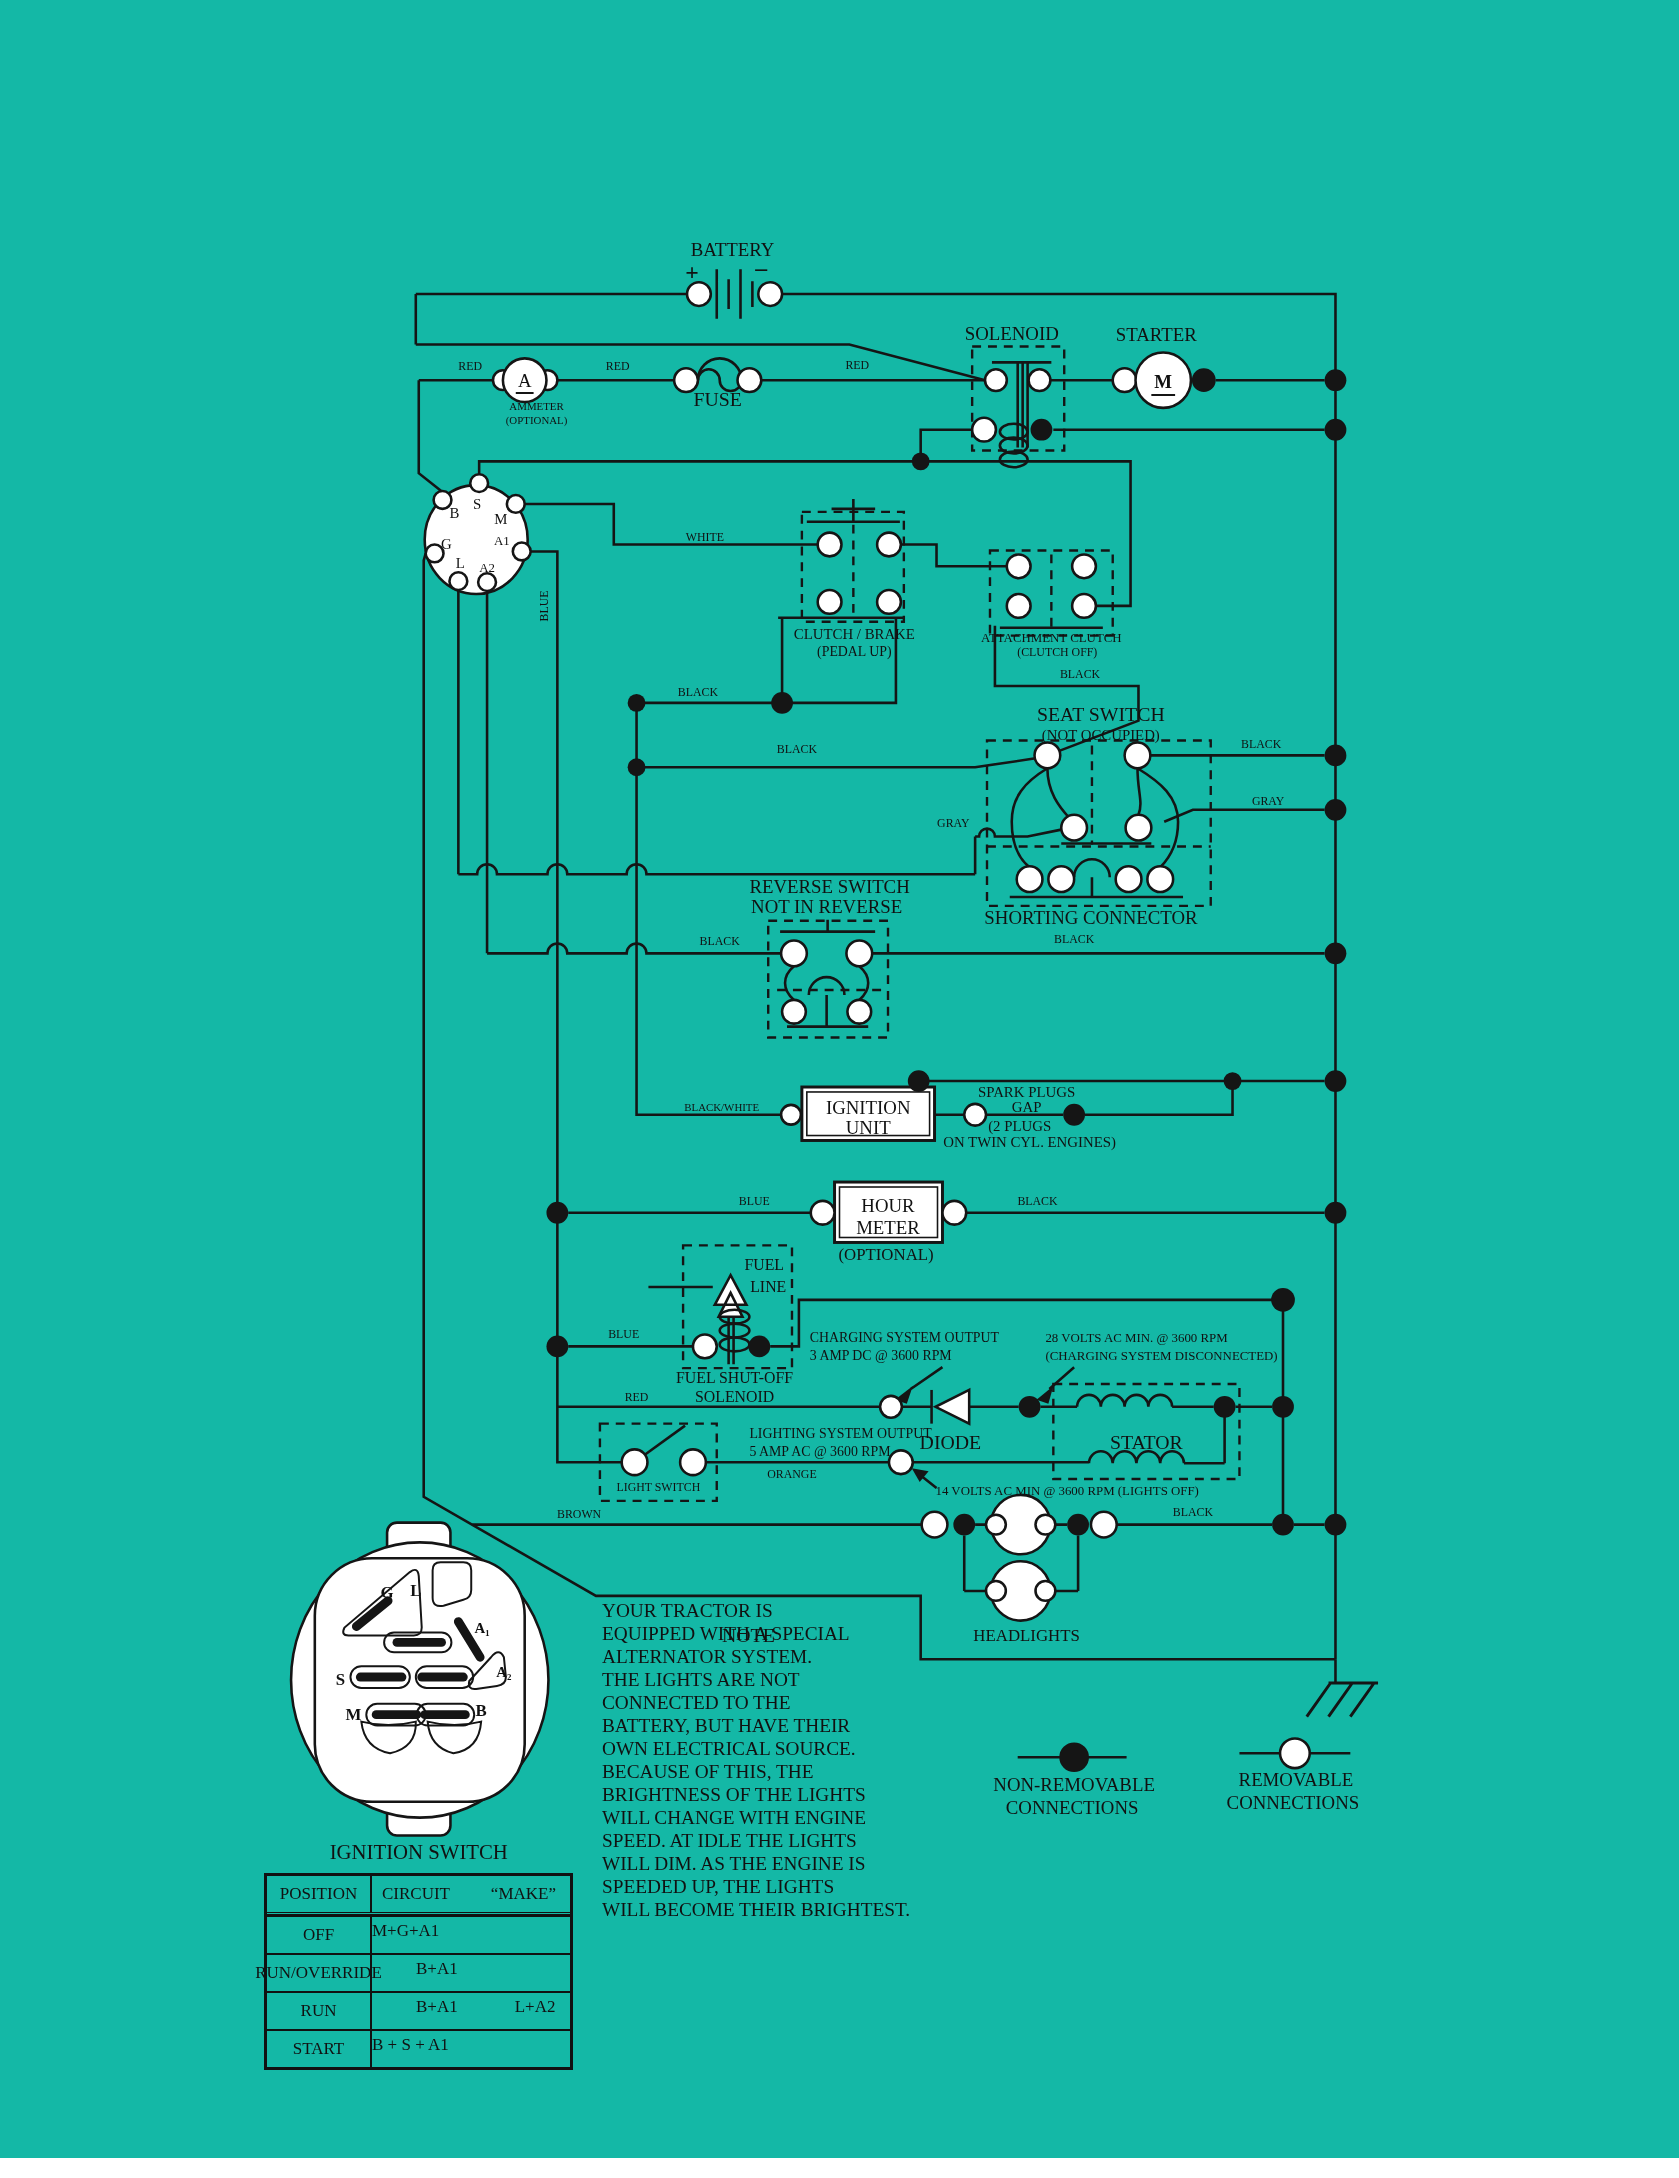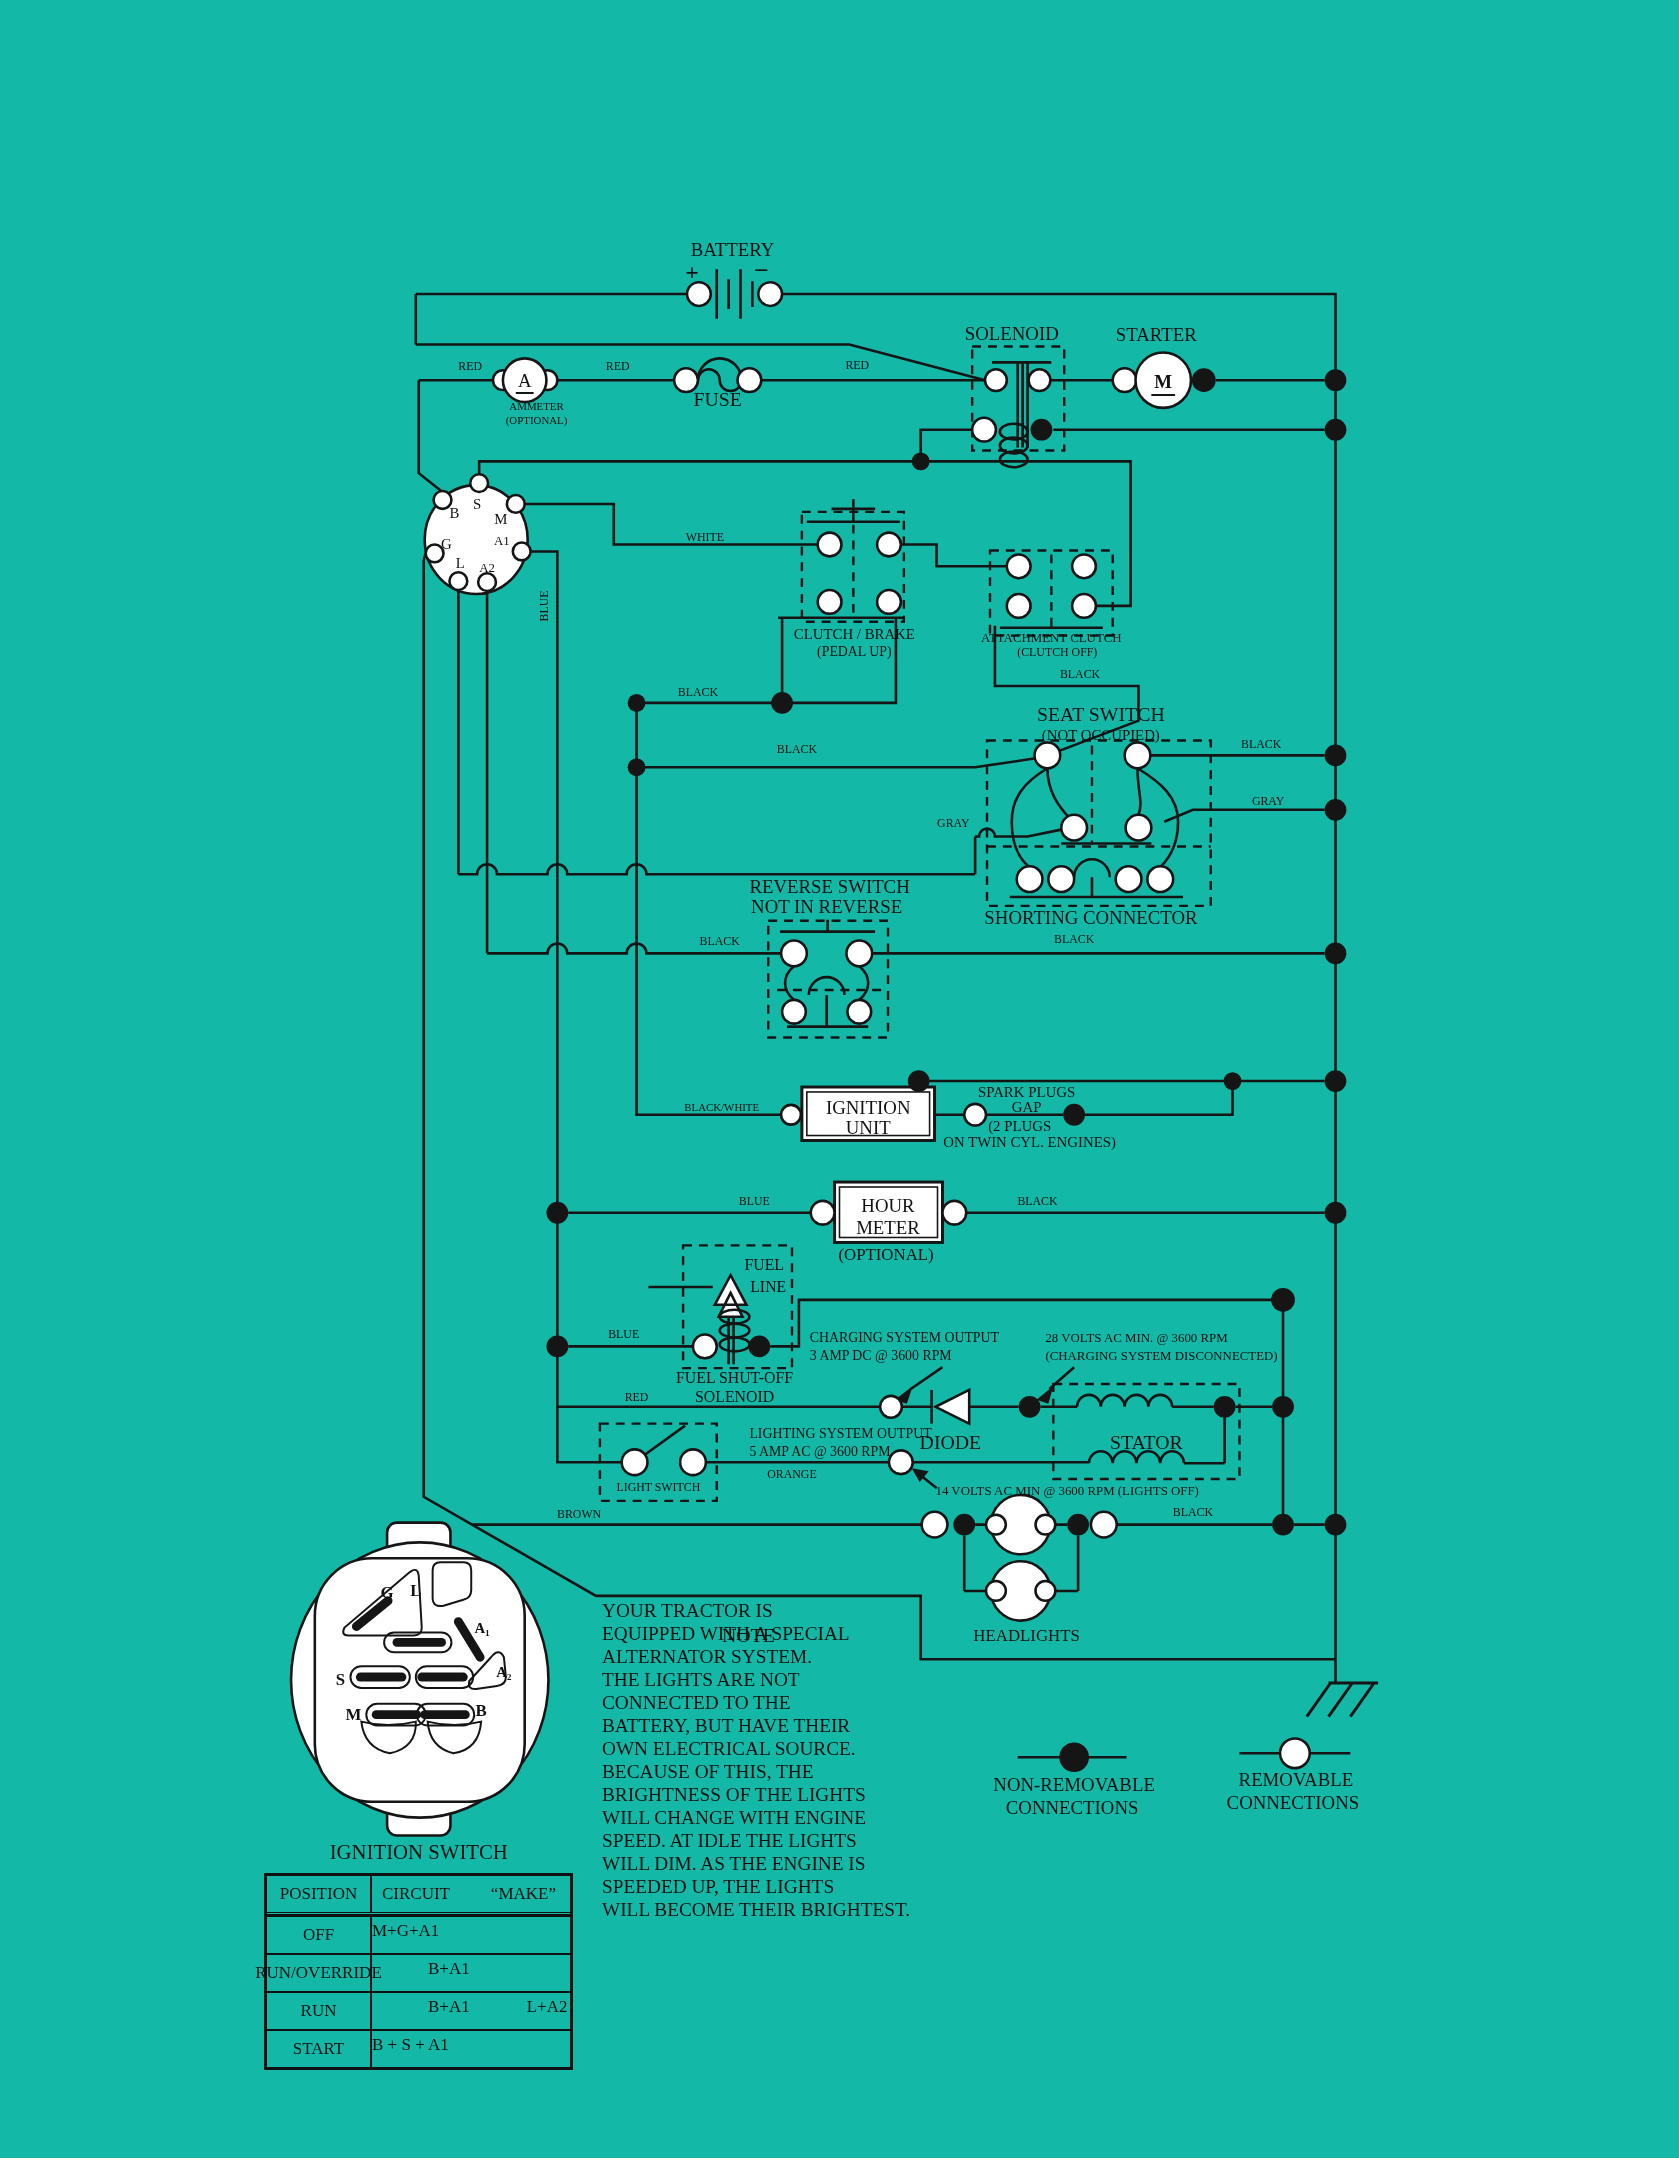--- a/index.html
+++ b/index.html
@@ -18,21 +18,21 @@
   
   .make-table{position:absolute;left:264px;top:1873px;width:303px;border:3px solid #111;}
   .make-table .tr{display:flex;border-top:2px solid #111;}
   .make-table .tr:first-child{border-top:none;border-bottom:3px double #111;}
   .make-table .td1{width:103px;border-right:2.5px solid #111;display:flex;align-items:center;justify-content:center;
        font-size:17px;height:36px;}
   .make-table .tr:first-child .td1,.make-table .tr:first-child .td2{height:36px;}
   .make-table .td2{flex:1;display:flex;align-items:center;font-size:17px;height:28px;}
   .make-table .tr .td1.small{font-size:17px;}
   .make-table .hdr2{display:flex;width:100%;padding:0 14px 0 10px;justify-content:space-between;align-items:center;}
-  .pad8{padding-left:0}.pad36{padding-left:56px}.gap60{margin-left:57px}
+  .pad8{padding-left:0}.pad36{padding-left:44px}.gap60{margin-left:57px}
 </style>
 </head>
 <body>
 <div class="page">
 
 <svg width="1679" height="2178" viewBox="0 0 1696 2200">
 
   <g stroke="#151515" stroke-width="2.6" fill="none">
 
     <path d="M420,297 H694"></path>

